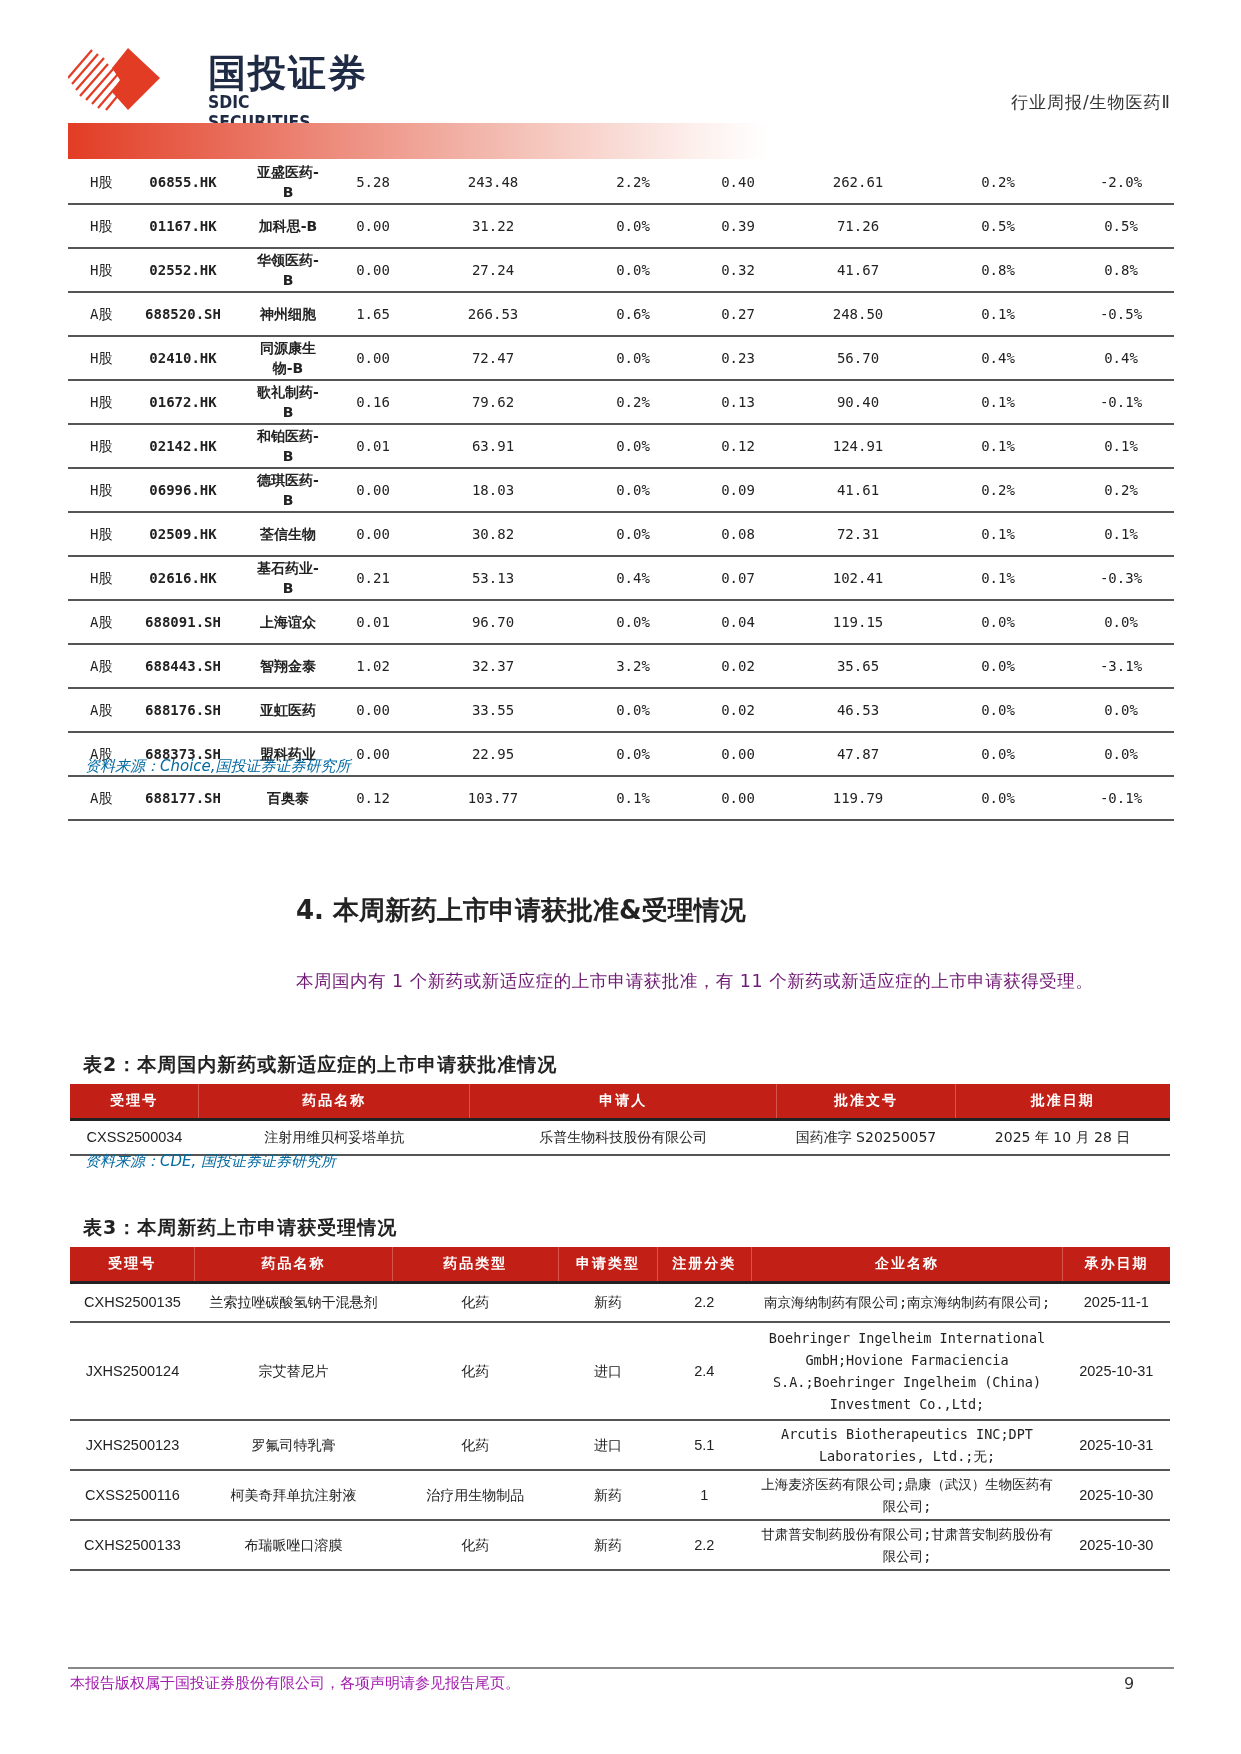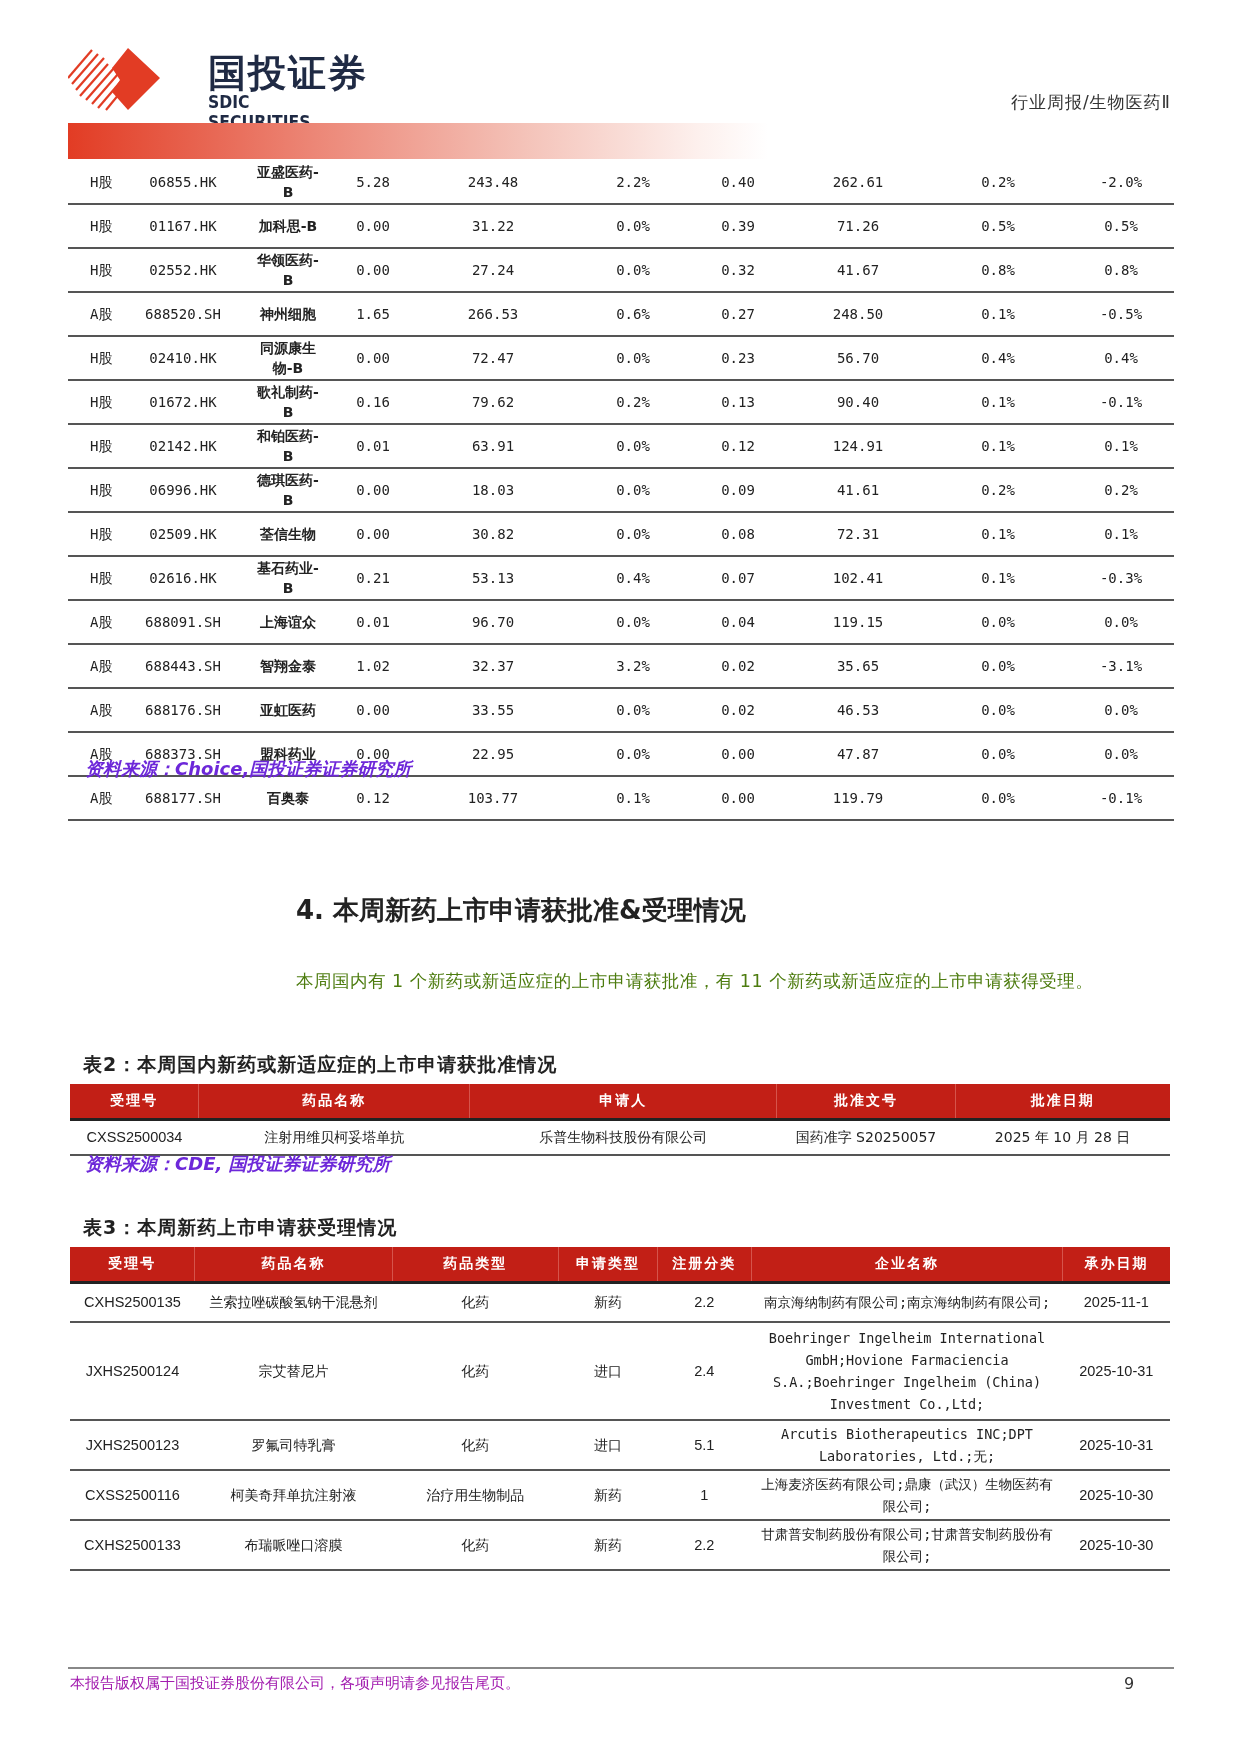--- a/index.html
+++ b/index.html
@@ -10,35 +10,35 @@
   .logo { position: absolute; left: 68px; top: 46px; width: 300px; height: 70px; }
   .logo-mark { position: absolute; left: 0; top: 0; width: 92px; height: 65px; }
   .logo-cn { position: absolute; left: 140px; top: 2px; font-size: 38px; font-weight: bold; color: #1f2a44; letter-spacing: 2px; font-family: "DejaVu Sans", sans-serif; }
   .logo-en { position: absolute; left: 140px; top: 46px; font-size: 17px; font-weight: bold; color: #1f2a44; letter-spacing: 0px; font-family: "DejaVu Sans", sans-serif; transform: scaleX(0.92); transform-origin: left; }
   .report-type { position: absolute; right: 70px; top: 91px; font-size: 17px; color: #333; letter-spacing: 1px; }
   .header-bar { position: absolute; left: 68px; top: 123px; width: 700px; height: 36px; background: linear-gradient(to right, #e23c24 0%, #ec8676 35%, #f4c2b8 65%, #fdf0ed 90%, #ffffff 100%); }
 
   .stock-table { position: absolute; left: 68px; top: 160px; width: 1106px; border-collapse: collapse; font-size: 14px; font-family: "DejaVu Sans Mono", "Liberation Mono", monospace; }
   .stock-table td { height: 44px; border-bottom: 2px solid #555; text-align: center; vertical-align: middle; color: #222; line-height: 18px; }
   .stock-table td.c-type { width: 60px; text-align: left; padding-left: 22px; }
-  .stock-table td.c-code { width: 110px; }
+  .stock-table td.c-code { width: 110px; font-weight: bold; }
   .stock-table td.c-name { width: 100px; font-family: "DejaVu Sans", sans-serif; font-weight: bold; }
   .stock-table td.c-v1 { width: 70px; }
   .stock-table td.c-v2 { width: 170px; }
   .stock-table td.c-v3 { width: 110px; }
   .stock-table td.c-v4 { width: 100px; }
   .stock-table td.c-v5 { width: 140px; }
   .stock-table td.c-v6 { width: 140px; }
   .stock-table td.c-v7 { width: 106px; }
   .name-cell { display: inline-block; width: 68px; word-break: break-all; font-size: 14px; line-height: 20px; }
 
-  .source { position: absolute; left: 85px; font-size: 18px; color: #6d28d9; font-style: italic; font-weight: bold; }
+  .source { position: absolute; left: 85px; font-size: 15px; color: #0369a1; font-style: italic; }
 
   .section-title { position: absolute; left: 296px; top: 893px; font-size: 26px; font-weight: bold; color: #222; }
-  .paragraph { position: absolute; left: 296px; top: 967px; width: 874px; font-size: 17.5px; line-height: 28px; color: #4d7c0f; letter-spacing: 0.5px; }
+  .paragraph { position: absolute; left: 296px; top: 967px; width: 874px; font-size: 17.5px; line-height: 28px; color: #701a75; letter-spacing: 0.5px; }
 
   .table-title { position: absolute; left: 83px; font-size: 19px; font-weight: bold; color: #222; letter-spacing: 1px; }
 
   .red-table { position: absolute; left: 70px; border-collapse: collapse; font-size: 14px; }
   .red-table th { background: #c21f16; color: #fff; font-weight: bold; height: 35px; border-left: 1px solid #d5544b; font-size: 14px; letter-spacing: 2px; border-bottom: 3px solid #222; }
   .red-table th:first-child { border-left: none; }
   .red-table td { text-align: center; vertical-align: middle; border-bottom: 2px solid #555; color: #222; line-height: 22px; font-family: "DejaVu Sans", sans-serif; }
   .red-table td.mono { font-family: "Liberation Sans", sans-serif; font-size: 14.5px; }
 
   #t2 { top: 1084px; width: 1100px; }

